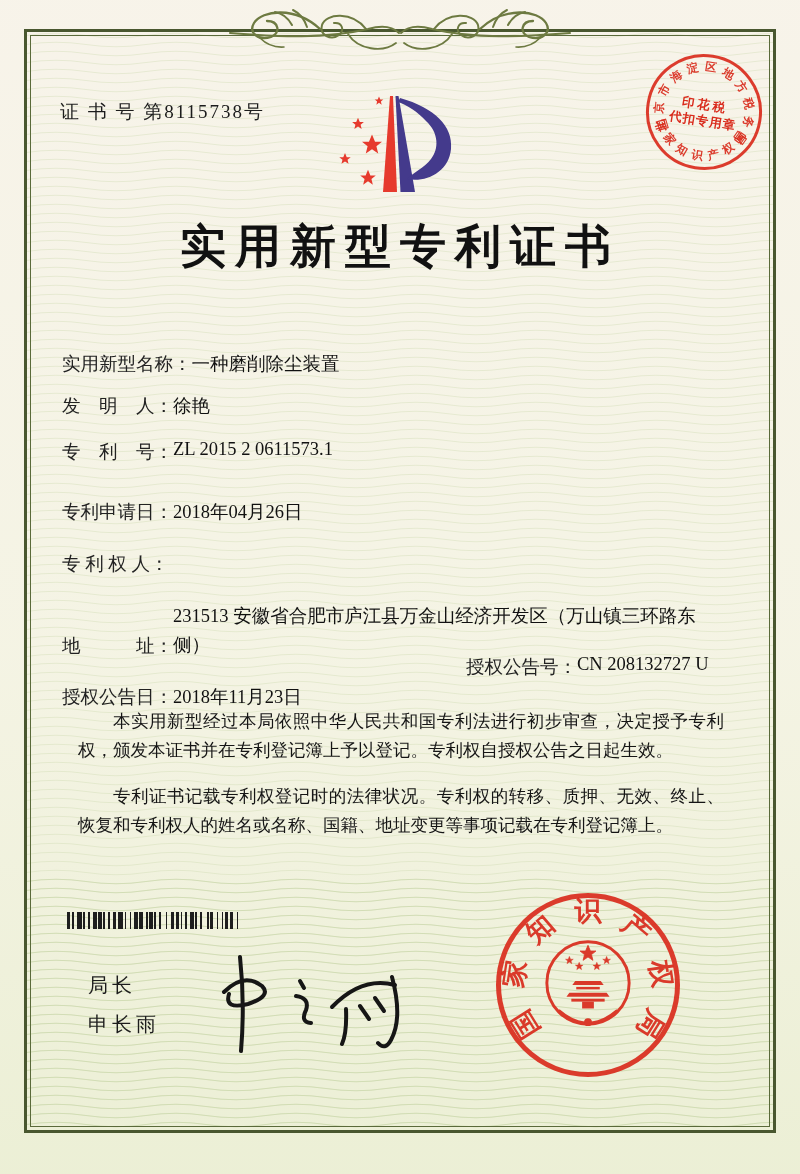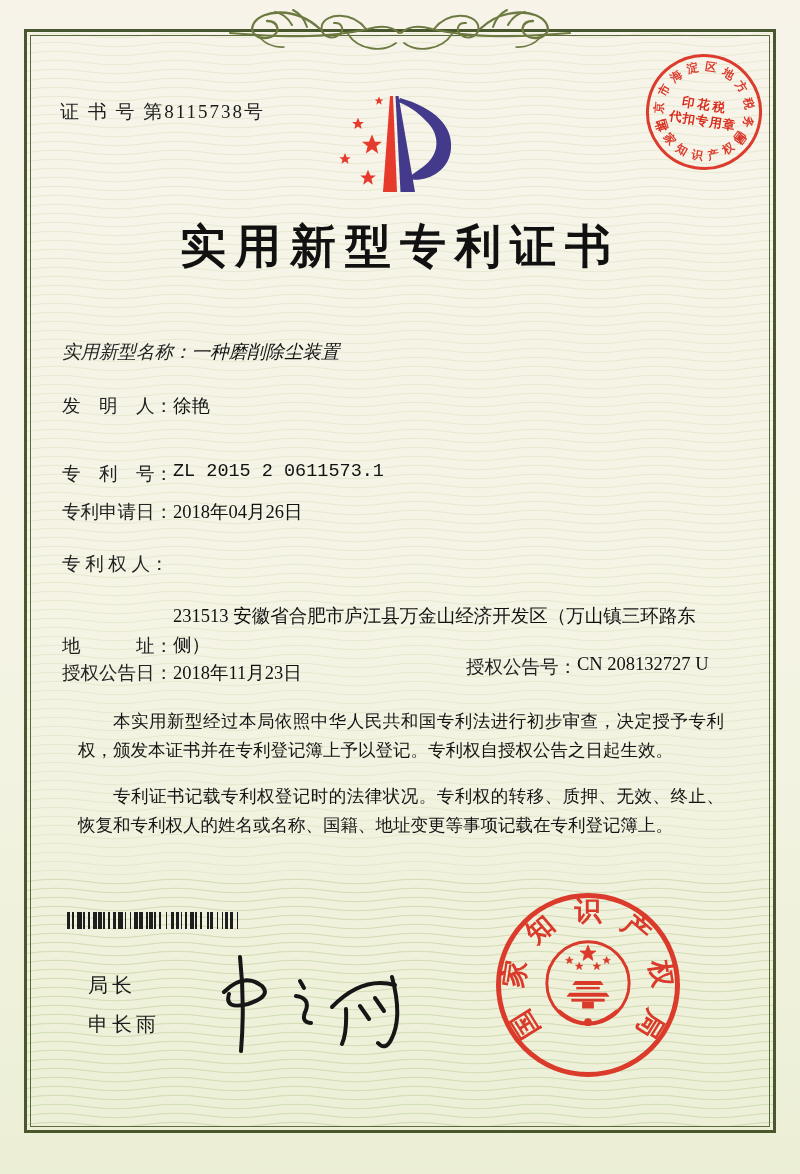--- a/index.html
+++ b/index.html
@@ -33,22 +33,22 @@
   .ring { position:absolute; left:0; top:0; width:100%; height:100%;
     font-family:"Liberation Sans","DejaVu Sans",sans-serif; }
 
   .title { position:absolute; left:0; top:216px; width:800px; text-align:center;
     font-size:46px; font-weight:bold; letter-spacing:9px; color:#111; }
 
   .fields { position:absolute; left:62px; top:0; width:676px; font-size:18.5px; }
   .frow { position:absolute; display:flex; white-space:nowrap; }
   .frow .lab { color:#222; }
   .frow .val { color:#111; }
-  .f0 { top:339px;font-style:italic; } .f1 { top:393px; } .f2 { top:461px;font-family:Liberation Mono, monospace; } .f3 { top:499px; }
-  .f4 { top:551px; } .f5 { top:602px; } .f6 { top:660px; } .f7 { top:654px; left:404px; }
+  .f0 { top:351px; } .f1 { top:393px; } .f2 { top:439px; } .f3 { top:499px; }
+  .f4 { top:551px; } .f5 { top:602px; } .f6 { top:684px; } .f7 { top:654px; left:404px; }
   .f5 { white-space:normal; }
   .f5 .val { display:inline-block; max-width:535px; line-height:29px; vertical-align:top; }
   .f5 .lab { flex:none;margin-top:31px; }
 
   .body-text { position:absolute; left:62px; top:691px; width:678px;
     font-size:17.5px; line-height:29.4px; text-align:justify; color:#151515; }
   .body-text p { text-indent:2em; margin:16px; }
 
   .barcode { position:absolute; left:67px; top:912px; width:233px; height:17px; display:flex; }
   .barcode i { display:block; height:100%; background:#1e1e1e; }

